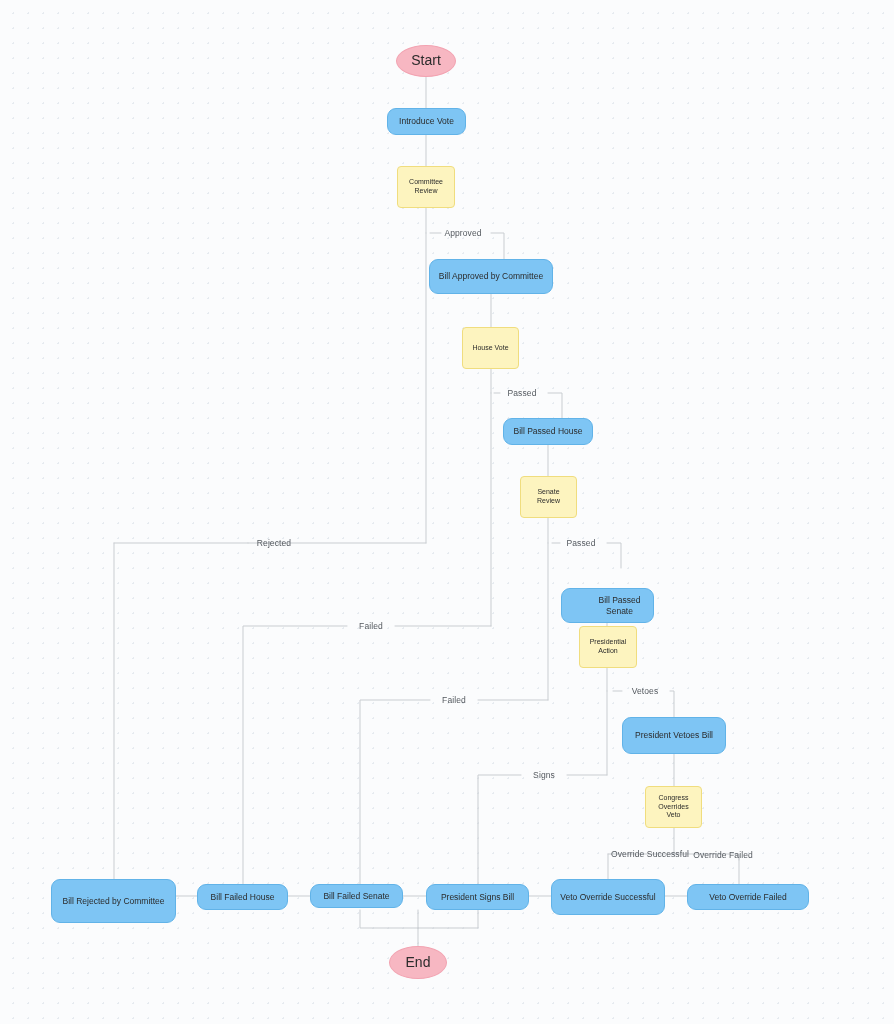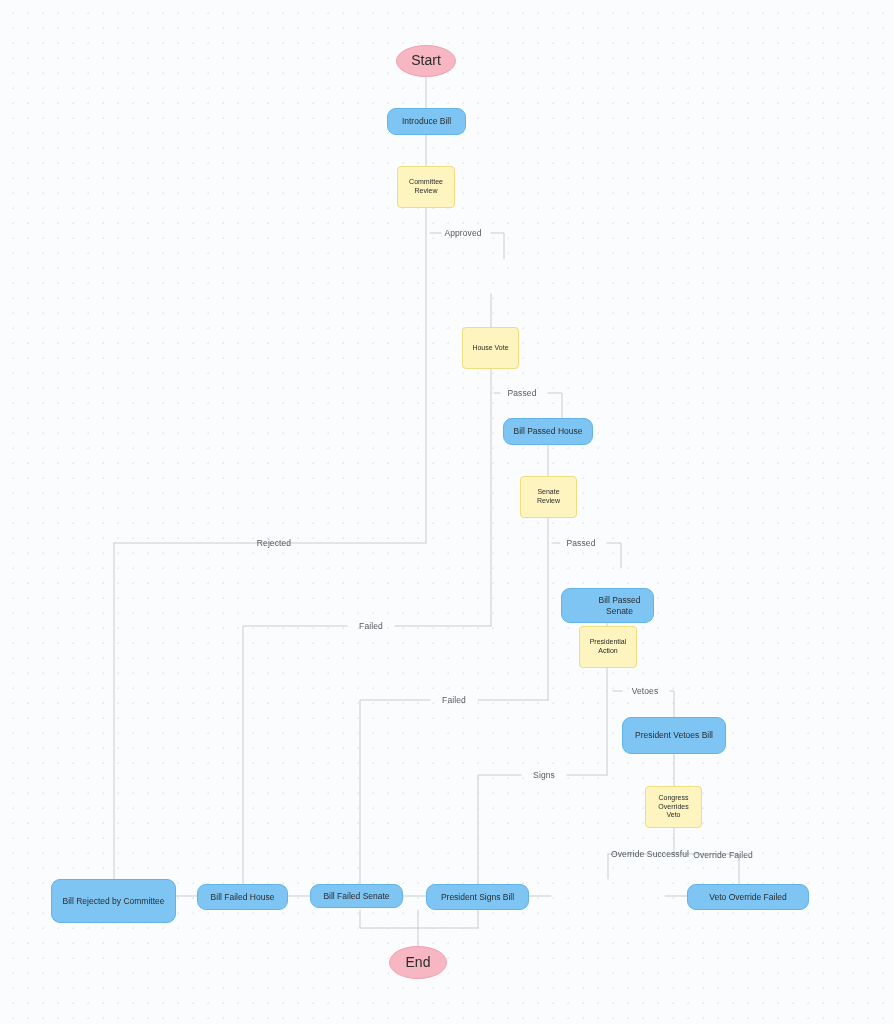--- a/index.html
+++ b/index.html
@@ -112,38 +112,40 @@
       <path d="M 176 896 L 197 896" fill="none" stroke="#c9cdd1" stroke-width="1" stroke-linecap="round" stroke-linejoin="round"></path>
       <path d="M 288 896 L 310 896" fill="none" stroke="#c9cdd1" stroke-width="1" stroke-linecap="round" stroke-linejoin="round"></path>
       <path d="M 403 896 L 426 896" fill="none" stroke="#c9cdd1" stroke-width="1" stroke-linecap="round" stroke-linejoin="round"></path>
       <path d="M 529 896 L 551 896" fill="none" stroke="#c9cdd1" stroke-width="1" stroke-linecap="round" stroke-linejoin="round"></path>
       <path d="M 665 896 L 687 896" fill="none" stroke="#c9cdd1" stroke-width="1" stroke-linecap="round" stroke-linejoin="round"></path>
       <path d="M 360 910 L 360 928 L 418 928" fill="none" stroke="#c9cdd1" stroke-width="1" stroke-linecap="round" stroke-linejoin="round"></path>
       <path d="M 478 910 L 478 928 L 418 928" fill="none" stroke="#c9cdd1" stroke-width="1" stroke-linecap="round" stroke-linejoin="round"></path>
       <path d="M 418 910 L 418 946" fill="none" stroke="#c9cdd1" stroke-width="1" stroke-linecap="round" stroke-linejoin="round"></path>
     </svg>
 <div class="node terminal" style="left: 396px; top: 45px; width: 60px; height: 32px;">Start</div>
-    <div class="node process" style="left: 387px; top: 108px; width: 79px; height: 27px;">Introduce Bill</div>
+    <div class="node process" style="left: 387px; top: 108px; width: 79px; height: 27px;">Introduce Vote</div>
     <div class="node decision" style="left: 397px; top: 166px; width: 58px; height: 42px;">Committee
 Review</div>
+    <div class="node process" style="left: 429px; top: 259px; width: 124px; height: 35px;">Bill Approved by Committee</div>
     <div class="node decision" style="left: 462px; top: 327px; width: 57px; height: 42px;">House Vote</div>
     <div class="node process" style="left: 503px; top: 418px; width: 90px; height: 27px;">Bill Passed House</div>
     <div class="node decision" style="left: 520px; top: 476px; width: 57px; height: 42px;">Senate
 Review</div>
     <div class="node process" style="left: 561px; top: 588px; width: 93px; height: 35px; padding-left: 24px;">Bill Passed Senate</div>
     <div class="node decision" style="left: 579px; top: 626px; width: 58px; height: 42px;">Presidential
 Action</div>
     <div class="node process" style="left: 622px; top: 717px; width: 104px; height: 37px;">President Vetoes Bill</div>
     <div class="node decision" style="left: 645px; top: 786px; width: 57px; height: 42px;">Congress
 Overrides
 Veto</div>
     <div class="node process" style="left: 51px; top: 879px; width: 125px; height: 44px;">Bill Rejected by Committee</div>
     <div class="node process" style="left: 197px; top: 884px; width: 91px; height: 26px;">Bill Failed House</div>
     <div class="node process" style="left: 310px; top: 884px; width: 93px; height: 24px;">Bill Failed Senate</div>
     <div class="node process" style="left: 426px; top: 884px; width: 103px; height: 26px;">President Signs Bill</div>
+    <div class="node process" style="left: 551px; top: 879px; width: 114px; height: 36px;">Veto Override Successful</div>
     <div class="node process" style="left: 687px; top: 884px; width: 122px; height: 26px;">Veto Override Failed</div>
     <div class="node terminal" style="left: 389px; top: 946px; width: 58px; height: 33px;">End</div>
     <div class="edge-label" style="left: 463px; top: 233px;">Approved</div>
     <div class="edge-label" style="left: 274px; top: 543px;">Rejected</div>
     <div class="edge-label" style="left: 522px; top: 393px;">Passed</div>
     <div class="edge-label" style="left: 371px; top: 626px;">Failed</div>
     <div class="edge-label" style="left: 581px; top: 543px;">Passed</div>
     <div class="edge-label" style="left: 454px; top: 700px;">Failed</div>
     <div class="edge-label" style="left: 645px; top: 691px;">Vetoes</div>
     <div class="edge-label" style="left: 544px; top: 775px;">Signs</div>

